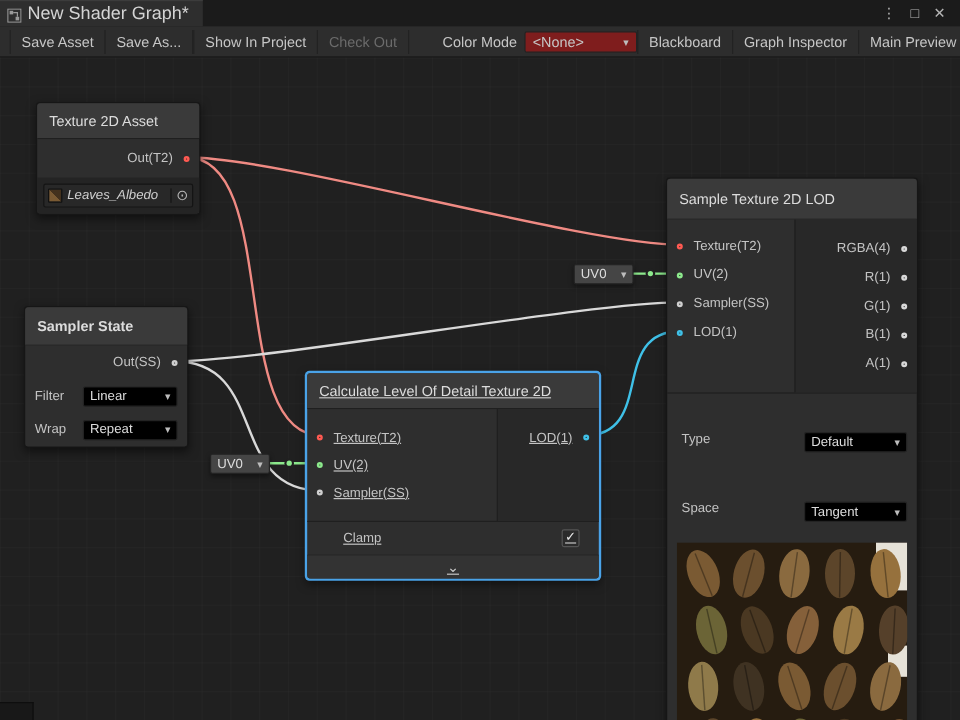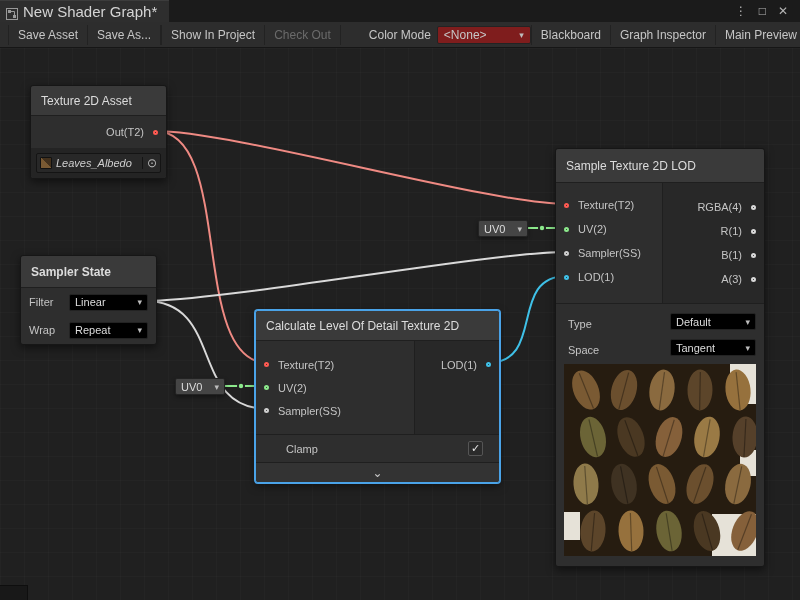--- a/index.html
+++ b/index.html
@@ -33,21 +33,21 @@
   svg.edges { position:absolute; left:0; top:0; pointer-events:none; }
   svg.edges path { fill:none; stroke-width:2; stroke-linecap:round; }
   .e-red { stroke:#ef8a83; }
   .e-gray { stroke:#d9d9d9; }
   .e-cyan { stroke:#3fc1e8; }
   .e-green { stroke:#8ce98c; }
 
   
   .node { position:absolute; background:#2e2e2e; border:1px solid #161616; border-radius:3px;
           box-shadow:0 3px 8px rgba(0,0,0,.5); color:#c4c4c4; font-size:11px; }
-  .node.selected { border-color:#4aa3e8; box-shadow:0 0 0 1px #4aa3e8, 0 3px 8px rgba(0,0,0,.5); }
+  .node.selected { border-color:#4aa3e8; box-shadow:0 0 0 1px #4aa3e8, 0 3px 8px rgba(0,0,0,.5);text-decoration:underline; }
   .node-header { background:#3a3a3a; color:#dcdcdc; font-size:12px; padding:0 10px; border-bottom:1px solid #1f1f1f;
                  border-radius:3px 3px 0 0; display:flex; align-items:center; white-space:nowrap; }
   .row { position:relative; display:flex; align-items:center; }
   .port { position:absolute; width:5px; height:5px; border-radius:50%; background:#212121; border:2px solid #ccc; }
   .port.in { left:8px; } .port.out { right:8px; }
   .p-red { border-color:#ff5a52; } .p-green { border-color:#8ce98c; } .p-gray { border-color:#cfcfcf; }
   .p-cyan { border-color:#3fc1e8; } .p-white { border-color:#d9d9d9; }
   .lbl-in { padding-left:22px; } .lbl-out { margin-left:auto; padding-right:22px; }
 
   
@@ -79,21 +79,21 @@
   .clamp-row { height:28px; border-top:1px solid #1f1f1f; padding:0 16px 0 30px; display:flex; align-items:center; justify-content:space-between; }
   .checkbox { width:15px; height:15px; background:#2b2b2b; border:1px solid #555; border-radius:2px; color:#e8e8e8; font-size:11px; line-height:13px; text-align:center; }
   .collapse-bar { height:20px; border-top:1px solid #1f1f1f; background:#333; border-radius:0 0 3px 3px; display:flex; align-items:center; justify-content:center; color:#c9c9c9; font-size:12px; line-height:10px; }
 
   
   .n-smpl { left:555px; top:100px; width:210px; }
   .n-smpl .node-header { height:34px; }
   .n-smpl .in-col { width:106px; padding:10px 0; }
   .n-smpl .ports .row { height:24px; }
   .props { border-top:1px solid #1f1f1f; }
-  .prop-row2 { height:26px; display:flex; align-items:flex-end; justify-content:space-between; padding:0 8px 0 12px; }
+  .prop-row2 { height:26px; display:flex; align-items:flex-start; justify-content:space-between; padding:0 8px 0 12px;margin-top:32px; }
   .prop-row2 .nd-dd { flex:none; width:86px; }
   .preview { padding:8px; }
 
   
   .uv-dd { position:absolute; width:50px; height:17px; display:flex; align-items:center; justify-content:space-between;
            background:#454545; border:1px solid #232323; border-radius:2px; padding:0 5px; font-size:11px; color:#ddd;
            box-shadow:0 2px 4px rgba(0,0,0,.4); }
   .uv-dd.for-sample { left:478px; top:172px; }
   .uv-dd.for-calc { left:175px; top:330px; }
 
@@ -165,20 +165,24 @@
         <div class="obj-field">
           <span class="tex-thumb"></span>
           <span class="txt">Leaves_Albedo</span>
           <span class="obj-picker">⊙</span>
         </div>
       </div>
     </div>
 
     <div class="node n-samp">
       <div class="node-header">Sampler State</div>
+      <div class="row out-row">
+        <span class="lbl-out">Out(SS)</span>
+        <span class="port out p-gray"></span>
+      </div>
       <div class="row prop-row">
         <span class="prop-lbl">Filter</span>
         <div class="nd-dd">
           <span>Linear</span>
           <span class="dd-arrow">▾</span>
         </div>
       </div>
       <div class="row prop-row">
         <span class="prop-lbl">Wrap</span>
         <div class="nd-dd">
@@ -245,25 +249,29 @@
         <div class="out-col">
           <div class="row">
             <span class="lbl-out">RGBA(4)</span>
             <span class="port out p-white"></span>
           </div>
           <div class="row">
             <span class="lbl-out">R(1)</span>
             <span class="port out p-white"></span>
           </div>
           <div class="row">
+            <span class="lbl-out">G(1)</span>
+            <span class="port out p-white"></span>
+          </div>
+          <div class="row">
             <span class="lbl-out">B(1)</span>
             <span class="port out p-white"></span>
           </div>
           <div class="row">
-            <span class="lbl-out">A(3)</span>
+            <span class="lbl-out">A(1)</span>
             <span class="port out p-white"></span>
           </div>
         </div>
       </div>
       <div class="props">
         <div class="prop-row2">
           <span>Type</span>
           <div class="nd-dd">
             <span>Default</span>
             <span class="dd-arrow">▾</span>

